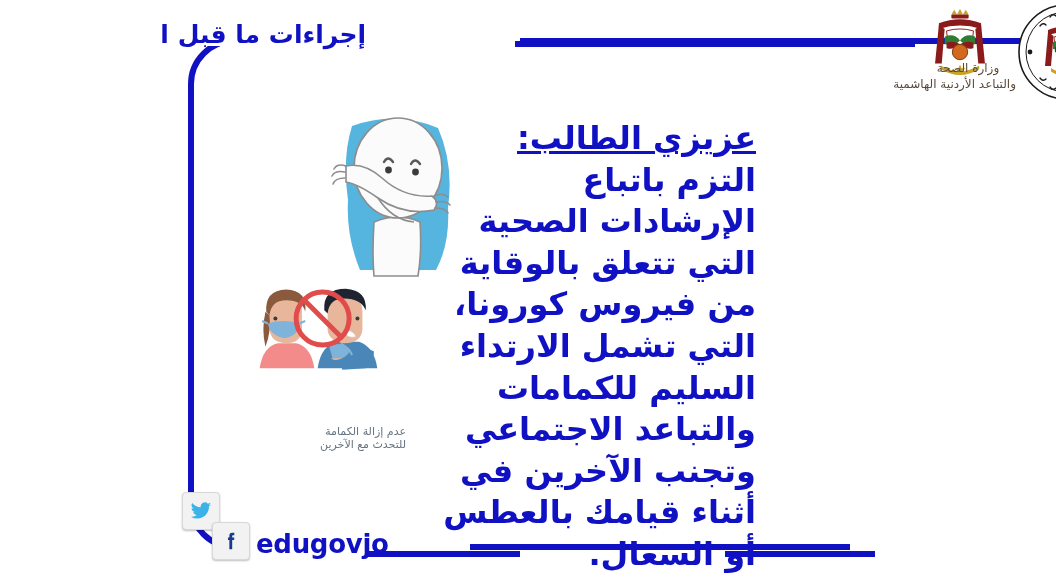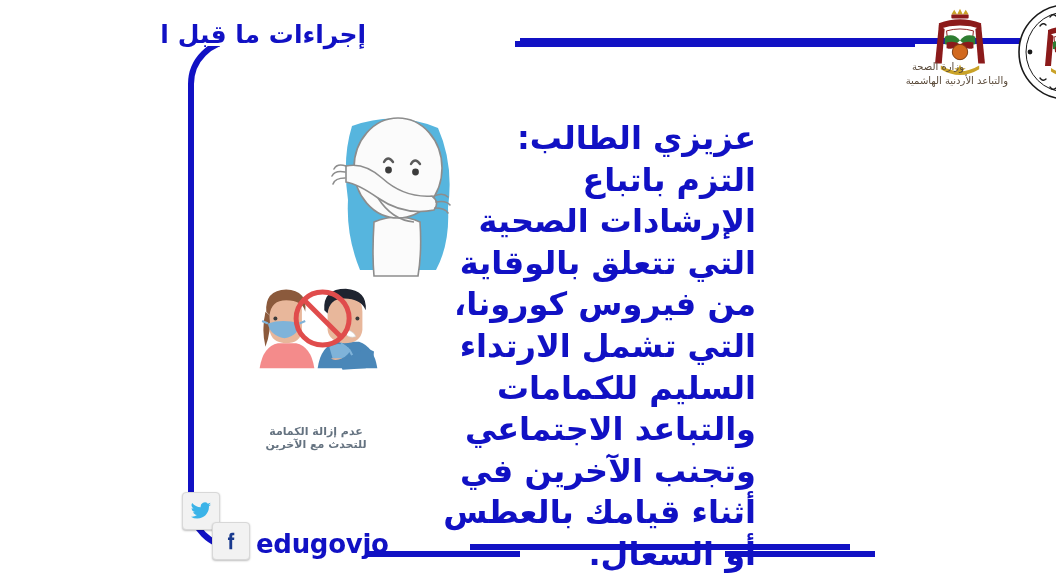--- a/index.html
+++ b/index.html
@@ -70,45 +70,45 @@
   }
   .logo-moe {
     position: absolute;
     left: 856px;
     top: 2px;
     width: 100px;
     height: 100px;
   }
   .logo-caption {
     position: absolute;
-    left: 0;
+    left: 8px;
     top: 56px;
     width: 100%;
-    text-align: left;
-    font-size: 10px;
+    text-align: center;
+    font-size: 12px;
     color: #5a4a3a;
     line-height: 1.35;
     white-space: nowrap;
   }
 
   
   .body-text {
     position: absolute;
     right: 300px;
     left: 268px;
     top: 118px;
     text-align: right;
     direction: rtl;
     color: #1111C4;
     font-weight: bold;
     font-size: 32px;
     line-height: 1.30;
     font-family: "DejaVu Sans", "Liberation Sans", sans-serif;
   }
-  .body-text .salutation { display: block; }
+  .body-text .salutation { display: block; text-decoration: underline; }
   .body-text .para { display: block; }
 
   
   .ill-sneeze {
     position: absolute;
     left: 152px;
     top: 104px;
     width: 168px;
     height: 176px;
   }
@@ -117,23 +117,23 @@
     left: 66px;
     top: 282px;
     width: 180px;
     height: 172px;
   }
   .ill-mask-caption {
     position: absolute;
     left: 0;
     bottom: 2px;
     width: 100%;
-    text-align: center;
+    text-align: right;
     font-size: 11px;
-    font-weight: bold;
+    font-weight: normal;
     color: #4a5a6a;
     line-height: 1.25;
     direction: rtl;
     opacity: .85;
   }
 
   
   .social-tw {
     position: absolute;
     left: 22px;

